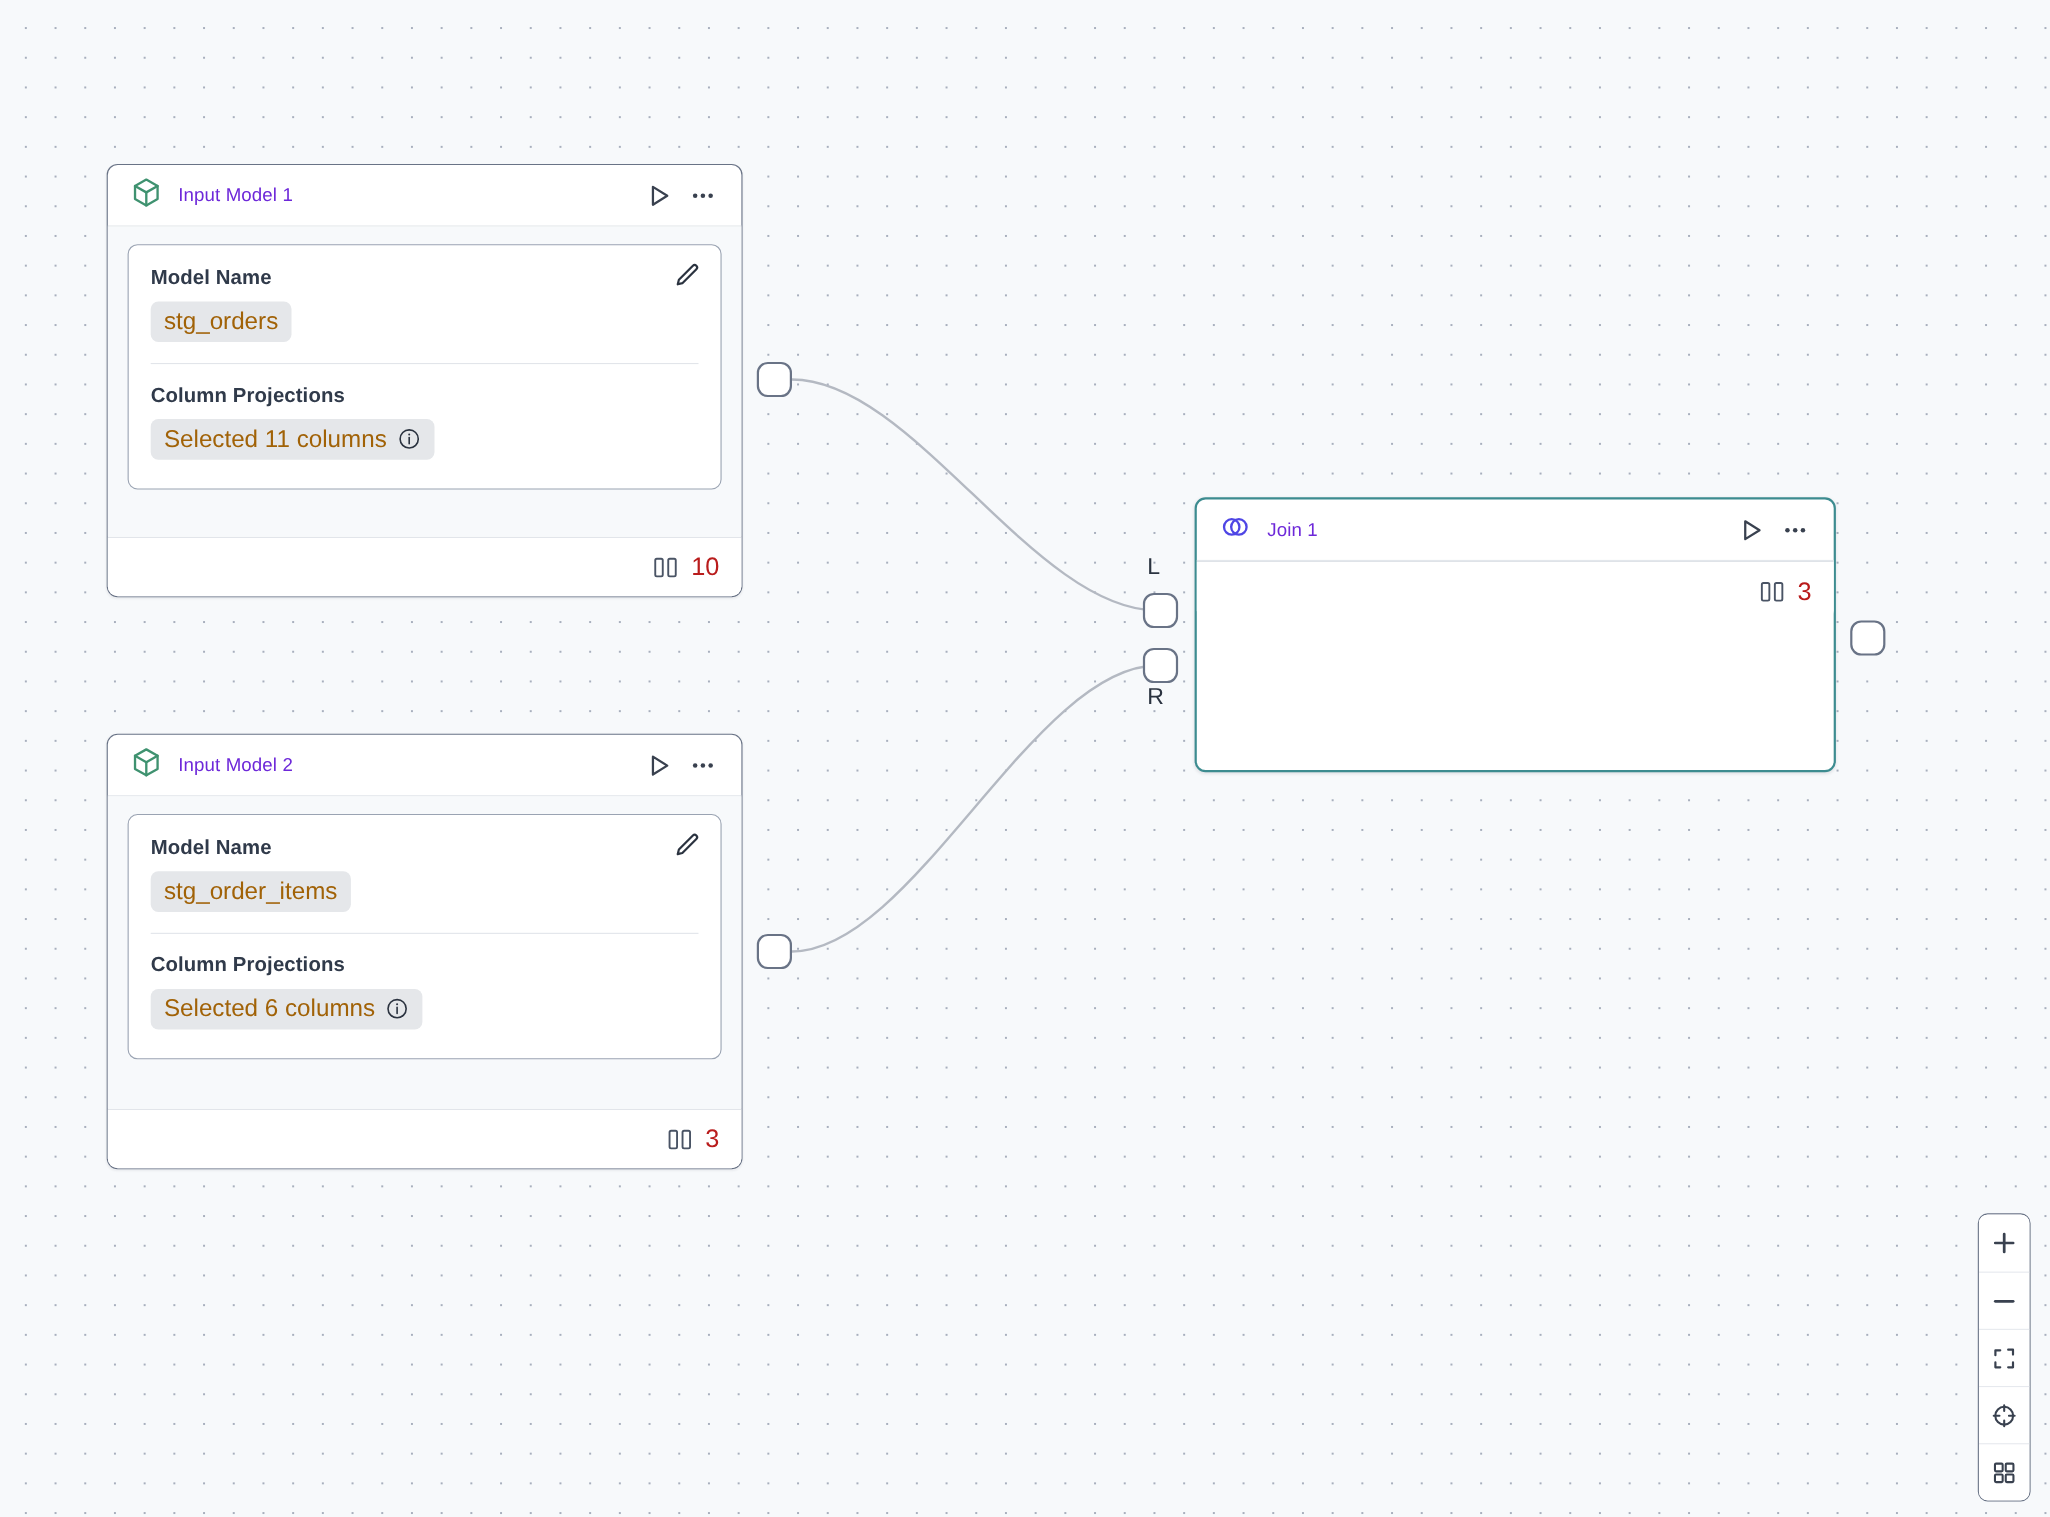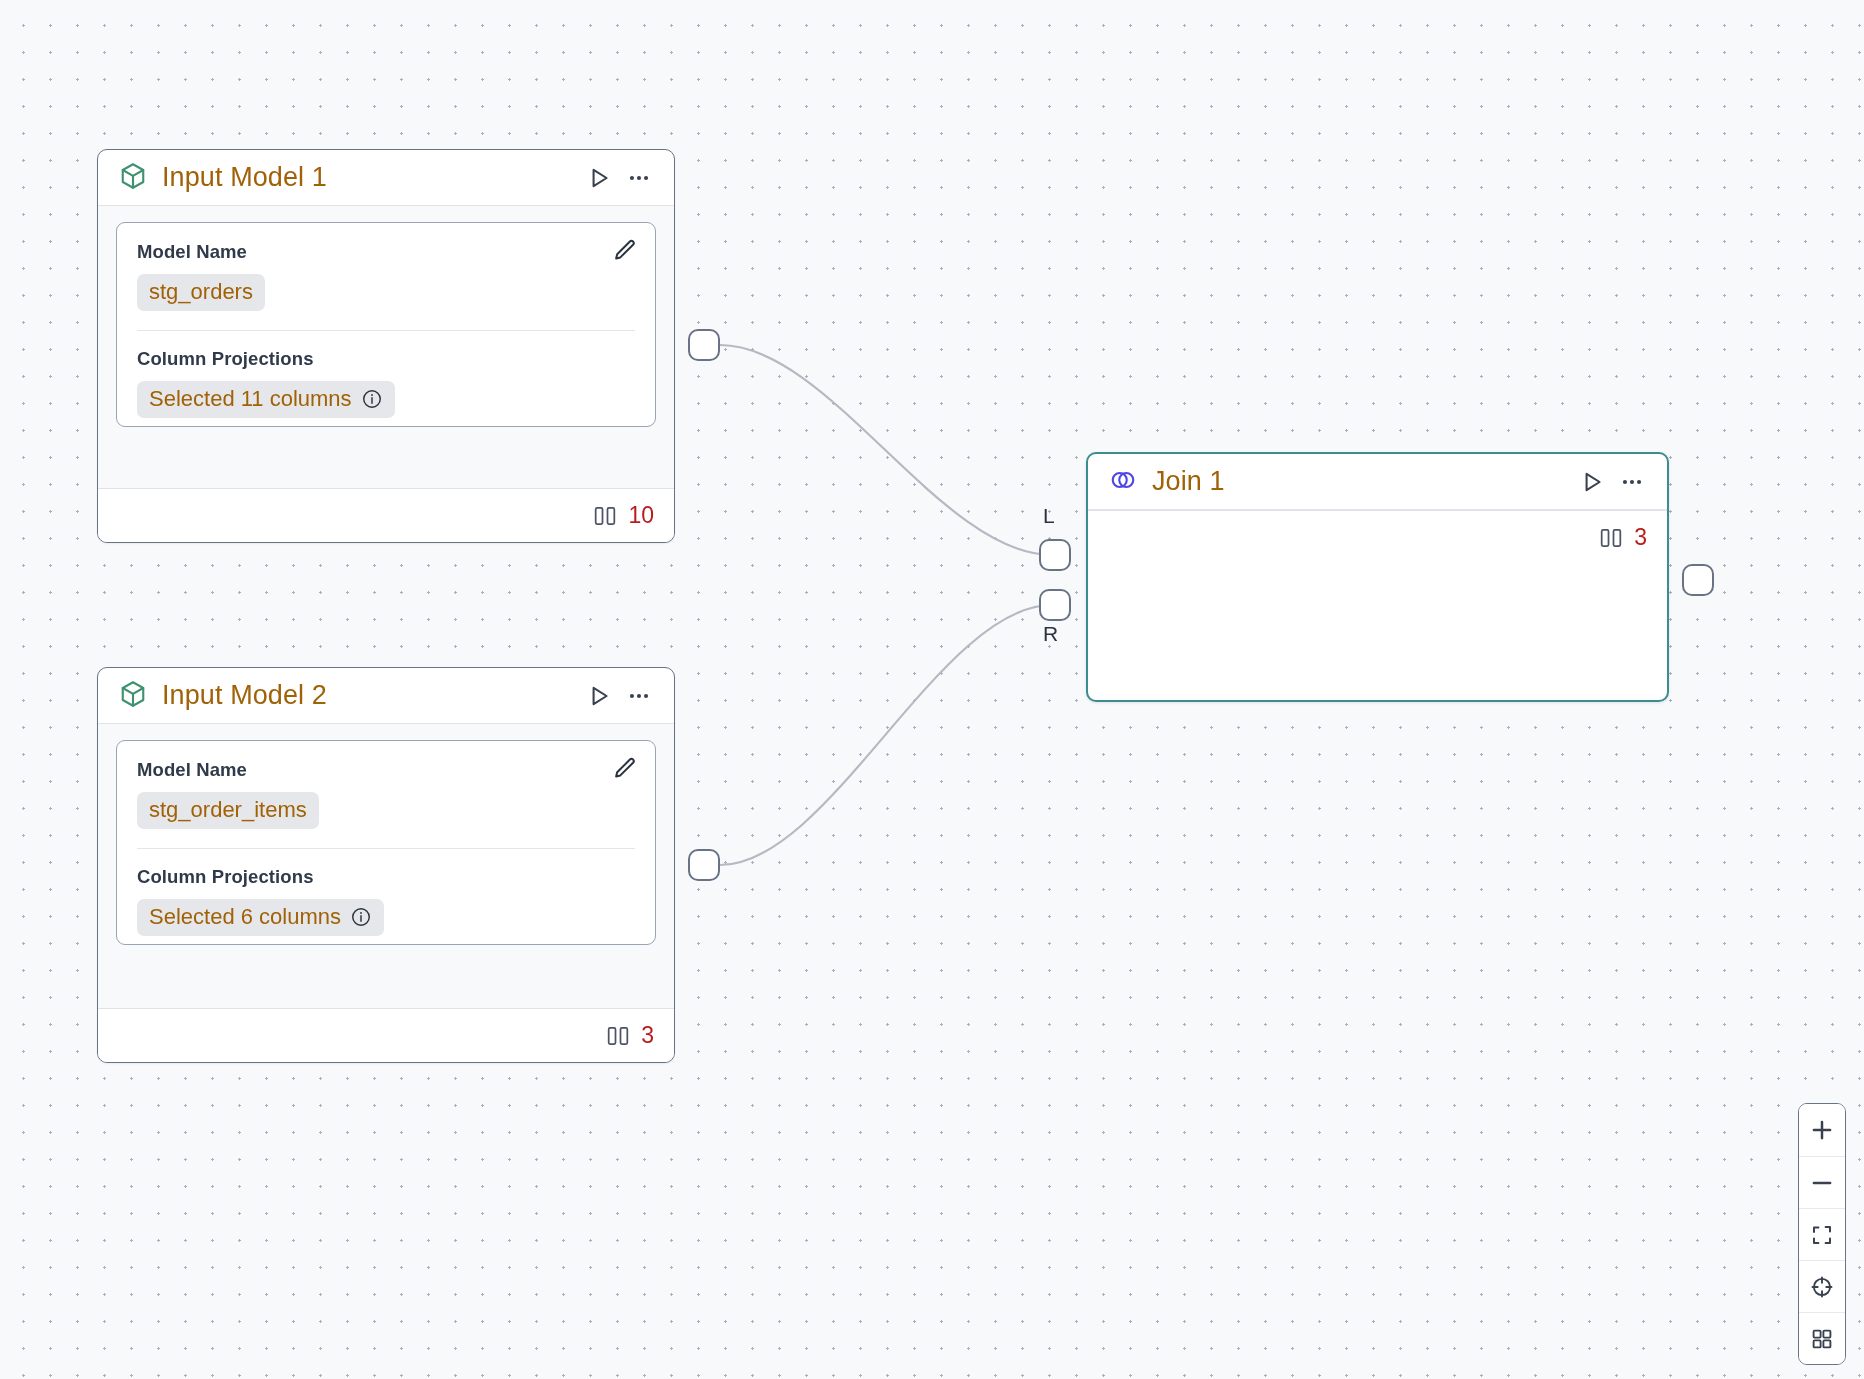--- a/index.html
+++ b/index.html
@@ -50,22 +50,22 @@
     display: flex;
     align-items: center;
     padding: 0 18px 0 20px;
     height: 56px;
     flex: 0 0 auto;
     border-bottom: 1.4px solid #dfe3e8;
   }
   .node.selected .node-header { border-bottom: 1.4px solid #e3e7ec; }
 
   .node-title {
-    font-size: 27px;
-    color: #a16207;
+    font-size: 17px;
+    color: #6d28d9;
     margin-left: 14px;
     white-space: nowrap;
     letter-spacing: .1px;
   }
 
   .header-spacer { flex: 1 1 auto; }
 
   .hdr-btn {
     display: flex;
     align-items: center;
@@ -79,21 +79,21 @@
     background: #f7f9fb;
     padding: 16px 18px 16px 18px;
     flex: 1 1 auto;
   }
   .node.selected .node-body { padding: 16px 18px 14px 18px; }
 
   .inner-card {
     background: #ffffff;
     border: 1.4px solid #9aa3b2;
     border-radius: 9px;
-    padding: 18px 20px 8px 20px;
+    padding: 18px 20px 26px 20px;
     position: relative;
   }
 
   .field-label {
     font-size: 18.5px;
     font-weight: bold;
     color: #303a4a;
     letter-spacing: .1px;
   }
 

